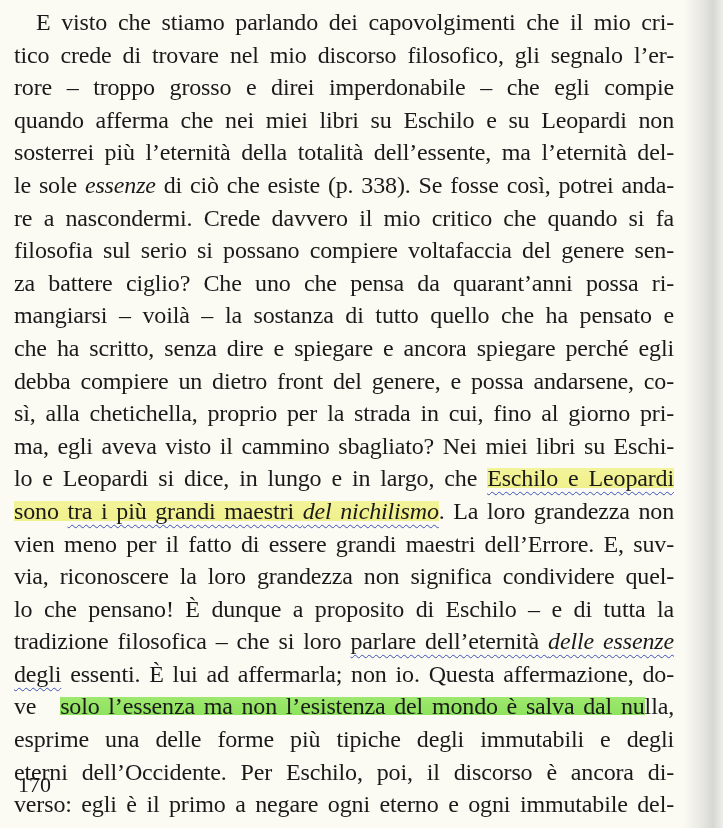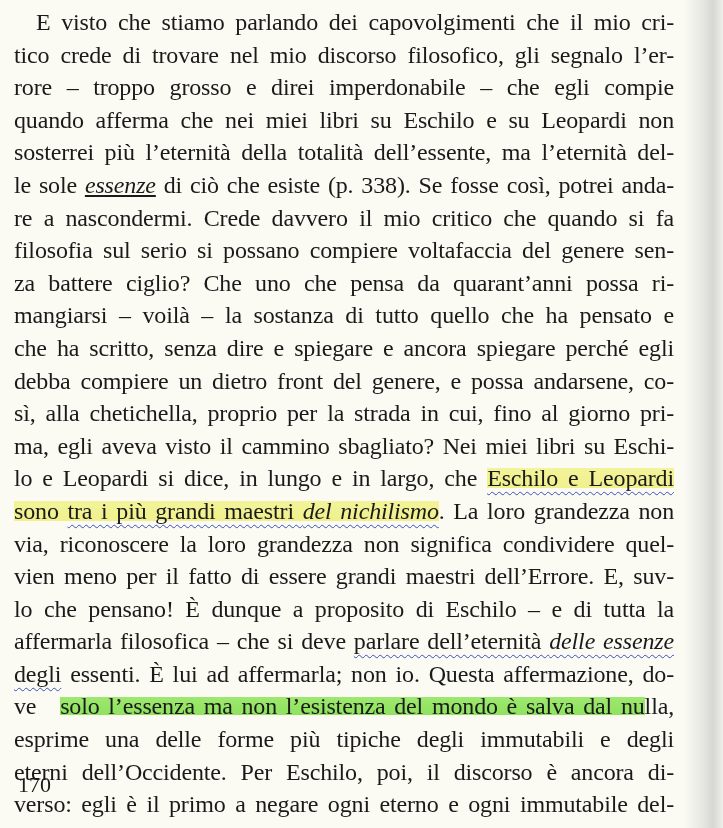--- a/index.html
+++ b/index.html
@@ -25,21 +25,21 @@
       text-align-last:justify;
       white-space:nowrap;
       position:relative;
       letter-spacing:-0.15px;
     }
     .line.first { text-indent:22px; }
     .line span { white-space:pre; }
     .hl-yellow { background:linear-gradient(to bottom, transparent 12%, #f3f39a 12%, #f0f08c 88%, transparent 88%); }
     .hl-green { background:linear-gradient(to bottom, transparent 14%, #9ee86f 14%, #8fe25e 86%, transparent 86%);margin-left:15px; }
     .ul-blue { text-decoration:underline; text-decoration-color:#3b4fb8; text-decoration-style:wavy; text-decoration-thickness:1px; text-underline-offset:5px; }
-    em { font-style:italic;text-decoration:underline; }
+    em { font-style:italic; }
     .page-number {
       position:absolute; left:18px; top:772px;
       font-size:22px;
     }
   </style>
 </head>
 <body>
 
 <div class="text-block" id="text-block">
     <div class="line first"><span>E visto che stiamo parlando dei capovolgimenti che il mio cri-</span></div>
@@ -51,24 +51,24 @@
     <div class="line"><span>re a nascondermi. Crede davvero il mio critico che quando si fa</span></div>
     <div class="line"><span>filosofia sul serio si possano compiere voltafaccia del genere sen-</span></div>
     <div class="line"><span>za battere ciglio? Che uno che pensa da quarant’anni possa ri-</span></div>
     <div class="line"><span>mangiarsi – voilà – la sostanza di tutto quello che ha pensato e</span></div>
     <div class="line"><span>che ha scritto, senza dire e spiegare e ancora spiegare perché egli</span></div>
     <div class="line"><span>debba compiere un dietro front del genere, e possa andarsene, co-</span></div>
     <div class="line"><span>sì, alla chetichella, proprio per la strada in cui, fino al giorno pri-</span></div>
     <div class="line"><span>ma, egli aveva visto il cammino sbagliato? Nei miei libri su Eschi-</span></div>
     <div class="line"><span>lo e Leopardi si dice, in lungo e in largo, che </span><span class="hl-yellow ul-blue">Eschilo e Leopardi</span></div>
     <div class="line"><span class="hl-yellow">sono </span><span class="hl-yellow ul-blue">tra i più grandi maestri </span><em class="hl-yellow ul-blue">del nichilismo</em><span>. La loro grandezza non</span></div>
+    <div class="line"><span>vien meno per il fatto di essere grandi maestri dell’Errore. E, suv-</span></div>
     <div class="line"><span>via, riconoscere la loro grandezza non significa condividere quel-</span></div>
-    <div class="line"><span>vien meno per il fatto di essere grandi maestri dell’Errore. E, suv-</span></div>
     <div class="line"><span>lo che pensano! È dunque a proposito di Eschilo – e di tutta la</span></div>
-    <div class="line"><span>affermarla filosofica – che si deve </span><span class="ul-blue">parlare dell’eternità </span><em class="ul-blue">delle essenze</em></div>
+    <div class="line"><span>tradizione filosofica – che si loro </span><span class="ul-blue">parlare dell’eternità </span><em class="ul-blue">delle essenze</em></div>
     <div class="line"><span class="ul-blue">degli</span><span> essenti. È lui ad affermarla; non io. Questa affermazione, do-</span></div>
     <div class="line"><span>ve </span><span class="hl-green">solo l’essenza ma non l’esistenza del mondo è salva dal nu</span><span>lla,</span></div>
     <div class="line"><span>esprime una delle forme più tipiche degli immutabili e degli</span></div>
     <div class="line"><span>eterni dell’Occidente. Per Eschilo, poi, il discorso è ancora di-</span></div>
     <div class="line"><span>verso: egli è il primo a negare ogni eterno e ogni immutabile del-</span></div>
     <div class="line"><span>la tradizione occidentale. Ma devo rispiegarlo qui? Preferisco cre-</span></div>
   </div>
 <div class="page-number">170</div>
 <div class="page-edge"></div>
 

